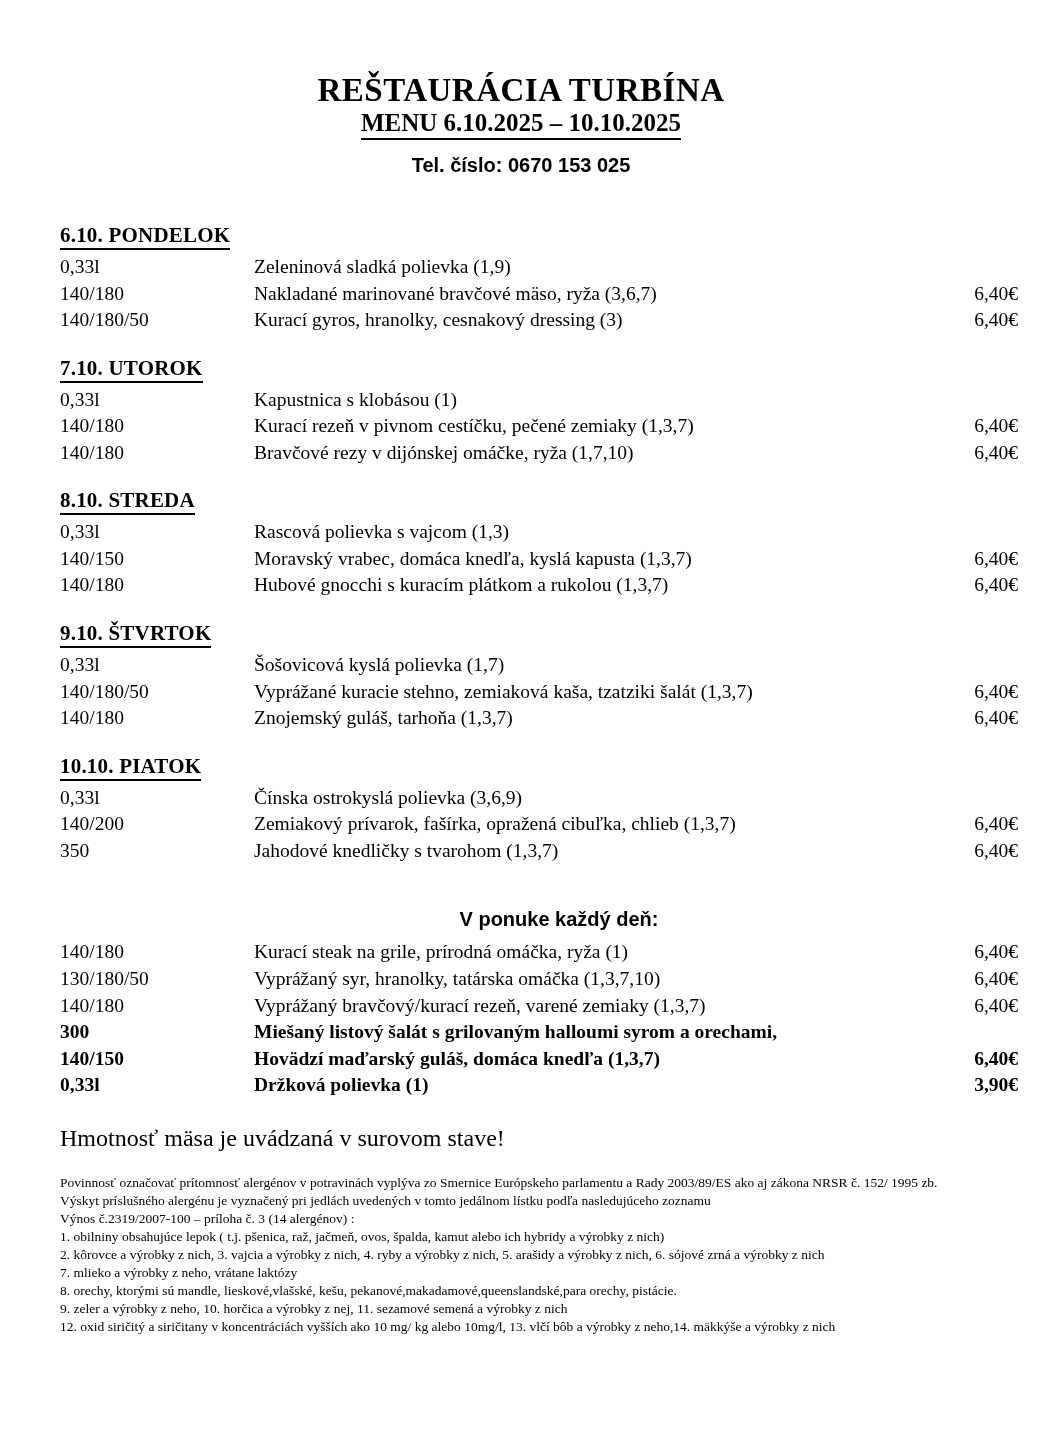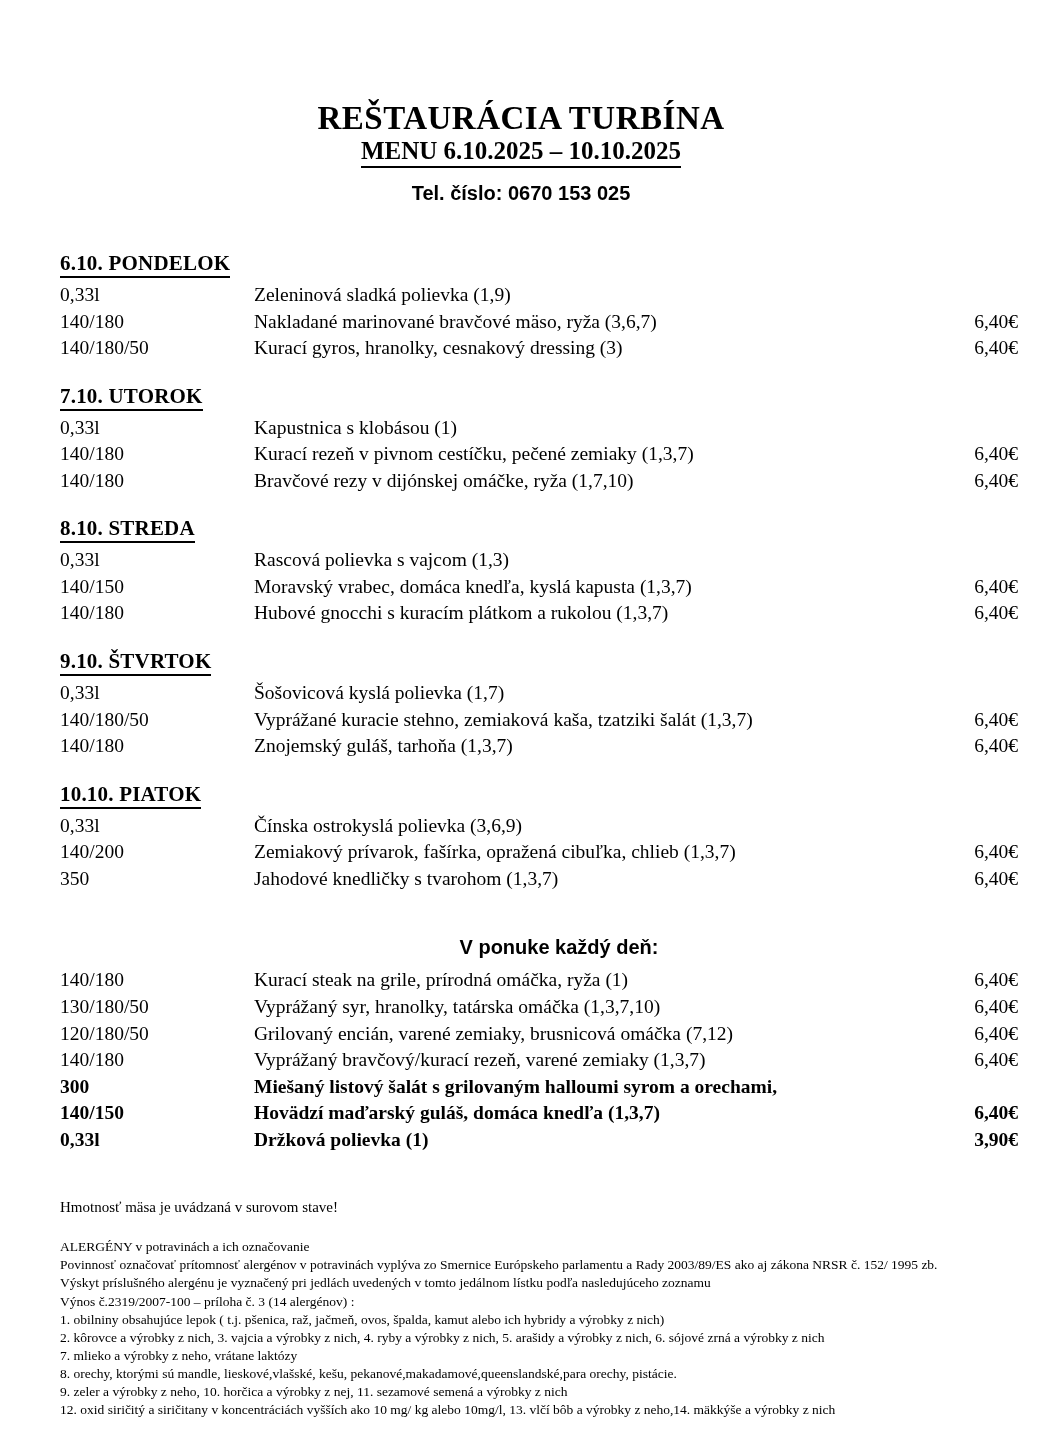--- a/index.html
+++ b/index.html
@@ -18,21 +18,21 @@
     width: 1042px;
     min-height: 1440px;
     box-sizing: border-box;
     padding: 0;
     position: relative;
   }
 
   
   .header {
     text-align: center;
-    padding-top: 100px;
+    padding-top: 72px;
   }
   .title-line1 {
     font-size: 33px;
     font-weight: bold;
     letter-spacing: 0.5px;
     line-height: 1.12;
   }
   .title-line2 {
     font-size: 25px;
     font-weight: bold;
@@ -97,22 +97,22 @@
     padding-left: 40px;
   }
   .bold-row td { font-weight: bold; }
   .small-alg {
     font-size: 14px;
     font-weight: bold;
   }
 
   
   .note {
-    margin-top: 46px;
-    font-size: 15px;
+    margin-top: 26px;
+    font-size: 24px;
   }
 
   .allergens {
     margin-top: 22px;
     font-size: 13.5px;
     line-height: 1.34;
   }
   .allergens div { white-space: pre-wrap; }
 </style>
 </head>
@@ -234,25 +234,20 @@
               <td class="qty">140/180</td>
               <td class="desc">Kurací steak na grile, prírodná omáčka, ryža (1)</td>
               <td class="price">6,40€</td>
             </tr>
             <tr>
               <td class="qty">130/180/50</td>
               <td class="desc">Vyprážaný syr, hranolky, tatárska omáčka (1,3,7,10)</td>
               <td class="price">6,40€</td>
             </tr>
             <tr>
-              <td class="qty">120/180/50</td>
-              <td class="desc">Grilovaný encián, varené zemiaky, brusnicová omáčka (7,12)</td>
-              <td class="price">6,40€</td>
-            </tr>
-            <tr>
               <td class="qty">140/180</td>
               <td class="desc">Vyprážaný bravčový/kurací rezeň, varené zemiaky (1,3,7)</td>
               <td class="price">6,40€</td>
             </tr>
             <tr class="bold-row">
               <td class="qty">300</td>
               <td class="desc">Miešaný listový šalát s grilovaným halloumi syrom a orechami,</td>
               <td class="price"></td>
             </tr>
             <tr class="bold-row">
@@ -265,18 +260,17 @@
               <td class="desc">Držková polievka (1)</td>
               <td class="price">3,90€</td>
             </tr>
           </tbody>
       </table>
     </div>
 
     <div class="note">Hmotnosť mäsa je uvádzaná v surovom stave!</div>
 
     <div class="allergens">
-      <div>ALERGÉNY v potravinách a ich označovanie</div>
       <div id="allergen-lines"><div>Povinnosť označovať prítomnosť alergénov v potravinách vyplýva zo Smernice Európskeho parlamentu a Rady 2003/89/ES ako aj zákona NRSR č. 152/ 1995 zb.</div><div>Výskyt príslušného alergénu je vyznačený pri jedlách uvedených v tomto jedálnom lístku podľa nasledujúceho zoznamu</div><div>Výnos č.2319/2007-100 – príloha č. 3 (14 alergénov) :</div><div>1. obilniny obsahujúce lepok ( t.j. pšenica, raž, jačmeň, ovos, špalda, kamut alebo ich hybridy a výrobky z nich)</div><div>2. kôrovce a výrobky z nich, 3. vajcia a výrobky z nich, 4. ryby a výrobky z nich, 5. arašidy a výrobky z nich, 6. sójové zrná a výrobky z nich</div><div>7. mlieko a výrobky z neho, vrátane laktózy</div><div>8. orechy, ktorými sú mandle, lieskové,vlašské, kešu, pekanové,makadamové,queenslandské,para orechy, pistácie.</div><div>9. zeler a výrobky z neho, 10. horčica a výrobky z nej, 11. sezamové semená a výrobky z nich</div><div>12. oxid siričitý a siričitany v koncentráciách vyšších ako 10 mg/ kg alebo 10mg/l, 13. vlčí bôb a výrobky z neho,14. mäkkýše a výrobky z nich</div></div>
     </div>
 
   </div>
 </div>
 
 </body></html>

